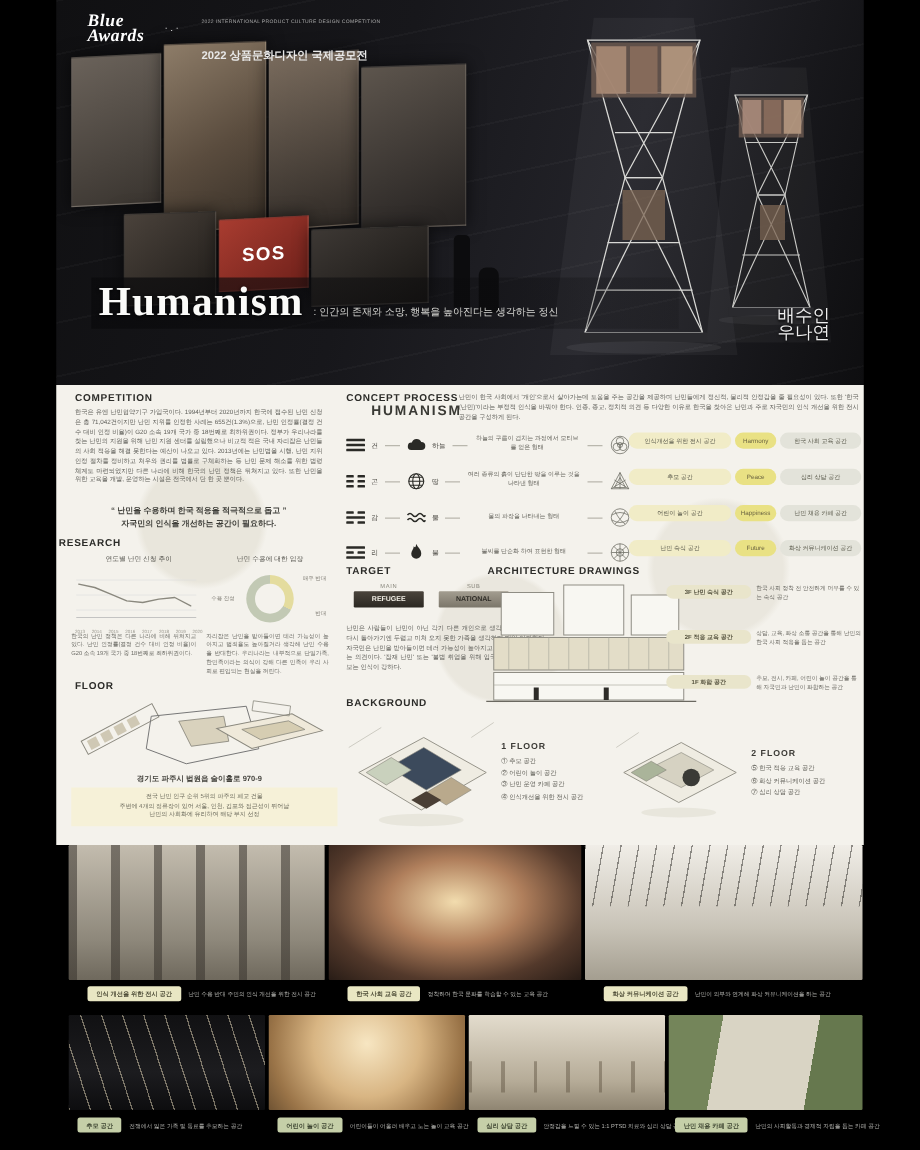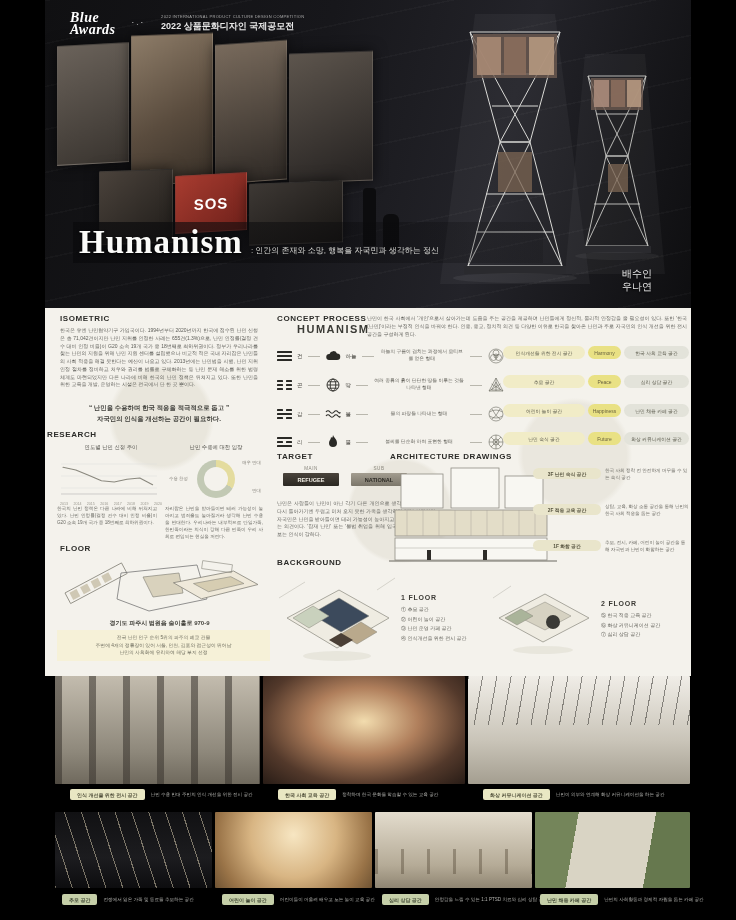--- a/index.html
+++ b/index.html
@@ -8,41 +8,41 @@
 
   
   .hero{position:absolute;left:45px;top:0;width:646px;height:308px;
     background:linear-gradient(105deg,#101012 0%,#17171b 40%,#232329 68%,#0e0e10 100%);overflow:hidden;}
   .hero .streaks{position:absolute;inset:0;background:repeating-linear-gradient(168deg,rgba(255,255,255,.05) 0 1.5px,transparent 1.5px 42px);opacity:.5;}
   .logo{position:absolute;left:25px;top:12px;color:#fff;display:flex;align-items:flex-start;gap:16px;}
   .logo .name{font-family:"Liberation Serif",serif;font-style:italic;font-weight:bold;font-size:14px;line-height:12px;letter-spacing:.5px;}
   .logo .dots{color:#ddd;font-size:8px;margin-top:6px;letter-spacing:2px;}
   .logo .txt{margin-top:2px;}
   .logo .en{font-size:4px;color:#aaa;letter-spacing:.3px;}
-  .logo .ko{font-size:9px;color:#e8e8e8;font-weight:bold;margin-top:1px;}
+  .logo .ko{font-size:9px;color:#e8e8e8;font-weight:bold;margin-top:19px;}
   .collage{position:absolute;left:10px;top:32px;width:360px;height:215px;}
   .panel{position:absolute;border:1px solid rgba(255,255,255,.07);box-shadow:0 0 14px rgba(0,0,0,.6);}
   .p1{left:2px;top:12px;width:70px;height:118px;background:linear-gradient(160deg,#6a625a,#39342f);transform:skewY(-3deg);}
   .p2{left:76px;top:2px;width:80px;height:148px;background:linear-gradient(150deg,#8d7c68,#5a4c3e 55%,#372f27);transform:skewY(-2deg);}
   .p3{left:160px;top:10px;width:70px;height:138px;background:linear-gradient(165deg,#786a5c,#2e2925);transform:skewY(-4deg);}
   .p4{left:234px;top:20px;width:82px;height:128px;background:linear-gradient(155deg,#5d554d,#242120);transform:skewY(-2deg);}
   .p5{left:44px;top:138px;width:72px;height:72px;background:linear-gradient(140deg,#4a423b,#1f1c19);transform:skewY(-2deg);}
   .p6{left:120px;top:142px;width:70px;height:56px;background:linear-gradient(140deg,#a83c30,#6e201a);transform:skewY(-3deg);
       display:flex;align-items:center;justify-content:center;color:#fff;font-weight:bold;font-size:15px;letter-spacing:1px;}
   .p7{left:194px;top:150px;width:92px;height:60px;background:linear-gradient(150deg,#3d3834,#171513);transform:skewY(-2deg);}
   .fig{position:absolute;background:#0c0c0e;border-radius:4px 4px 0 0;}
   .f1{left:318px;top:188px;width:13px;height:58px;}
   .f2{left:338px;top:214px;width:16px;height:36px;border-radius:6px 6px 0 0;}
   .towers{position:absolute;left:335px;top:14px;width:305px;height:280px;}
   .titleblock{position:absolute;left:28px;top:222px;width:470px;}
   .bigtitle{display:flex;align-items:baseline;background:linear-gradient(90deg,rgba(10,10,12,.78),rgba(10,10,12,.15));padding:2px 8px 2px 6px;}
   .bigtitle .t{font-family:"Liberation Serif",serif;font-weight:bold;font-size:33px;color:#fbfbf9;letter-spacing:1px;text-shadow:0 1px 3px #000;}
   .bigtitle .s{font-size:8px;color:#d8d8d4;margin-left:8px;}
   .tagline{margin-top:4px;background:rgba(180,180,185,.28);color:#f2f2ee;font-size:11.5px;letter-spacing:.5px;padding:3px 8px;width:355px;}
-  .authors{position:absolute;left:577px;top:267px;color:#eee;font-size:10px;line-height:13px;text-shadow:0 1px 2px #000;}
+  .authors{position:absolute;left:577px;top:246px;color:#eee;font-size:14px;line-height:13px;text-shadow:0 1px 2px #000;}
 
   
   .content{position:absolute;left:45px;top:308px;width:646px;height:368px;background:
     radial-gradient(circle at 18% 30%,#e9e6dc 0 8%,transparent 9%),
     radial-gradient(circle at 55% 55%,#eae7de 0 12%,transparent 13%),
     radial-gradient(circle at 82% 40%,#eae7de 0 9%,transparent 10%),
     #f4f2ec;}
   .h{position:absolute;font-size:8px;font-weight:bold;letter-spacing:.6px;color:#2c2c29;}
   .small{font-size:5px;line-height:1.55;color:#5c5c57;text-align:justify;}
   .tiny{font-size:4.6px;line-height:1.5;color:#6a6a64;text-align:justify;}
@@ -172,33 +172,33 @@
       <div class="dots">·.·</div>
       <div class="txt">
         <div class="en">2022 INTERNATIONAL PRODUCT CULTURE DESIGN COMPETITION</div>
         <div class="ko">2022 상품문화디자인 국제공모전</div>
       </div>
     </div>
 
     <div class="titleblock">
       <div class="bigtitle">
         <span class="t">Humanism</span>
-        <span class="s">: 인간의 존재와 소망, 행복을 자국민과 생각하는 정신</span>
+        <span class="s">: 인간의 존재와 소망, 행복을 높아진다는 생각하는 정신</span>
       </div>
     </div>
 
     <div class="authors">
       <div>배수인</div>
       <div>우나연</div>
     </div>
   </div>
 
   <div class="content">
 
-    <div class="h" style="left:15px;top:6px;">ISOMETRIC</div>
+    <div class="h" style="left:15px;top:6px;">COMPETITION</div>
     <div class="small" style="position:absolute;left:15px;top:19px;width:198px;">한국은 유엔 난민협약기구 가입국이다. 1994년부터 2020년까지 한국에 접수된 난민 신청은 총 71,042건이지만 난민 지위를 인정한 사례는 655건(1.3%)으로, 난민 인정률(결정 건수 대비 인정 비율)이 G20 소속 19개 국가 중 18번째로 최하위권이다. 정부가 우리나라를 찾는 난민의 지원을 위해 난민 지원 센터를 설립했으나 비교적 적은 국내 자리잡은 난민들의 사회 적응을 해결 못한다는 예산이 나오고 있다. 2013년에는 난민법을 시행, 난민 지위 인정 절차를 정비하고 처우와 권리를 법률로 구체화하는 등 난민 문제 해소를 위한 법령 체계도 마련되었지만 다른 나라에 비해 한국의 난민 정책은 뒤쳐지고 있다. 또한 난민을 위한 교육을 개발, 운영하는 시설은 전국에서 단 한 곳 뿐이다.</div>
     <div class="quote">
       <div class="q1">“ 난민을 수용하며 한국 적응을 적극적으로 돕고 ”</div>
       <div class="q2">자국민의 인식을 개선하는 공간이 필요하다.</div>
     </div>
 
     <div class="h" style="left:2px;top:122px;">RESEARCH</div>
     <div class="chartbox" style="left:12px;top:136px;width:108px;">
       <div class="ct">연도별 난민 신청 추이</div>
       <svg width="104" height="44" viewBox="0 0 104 44">

